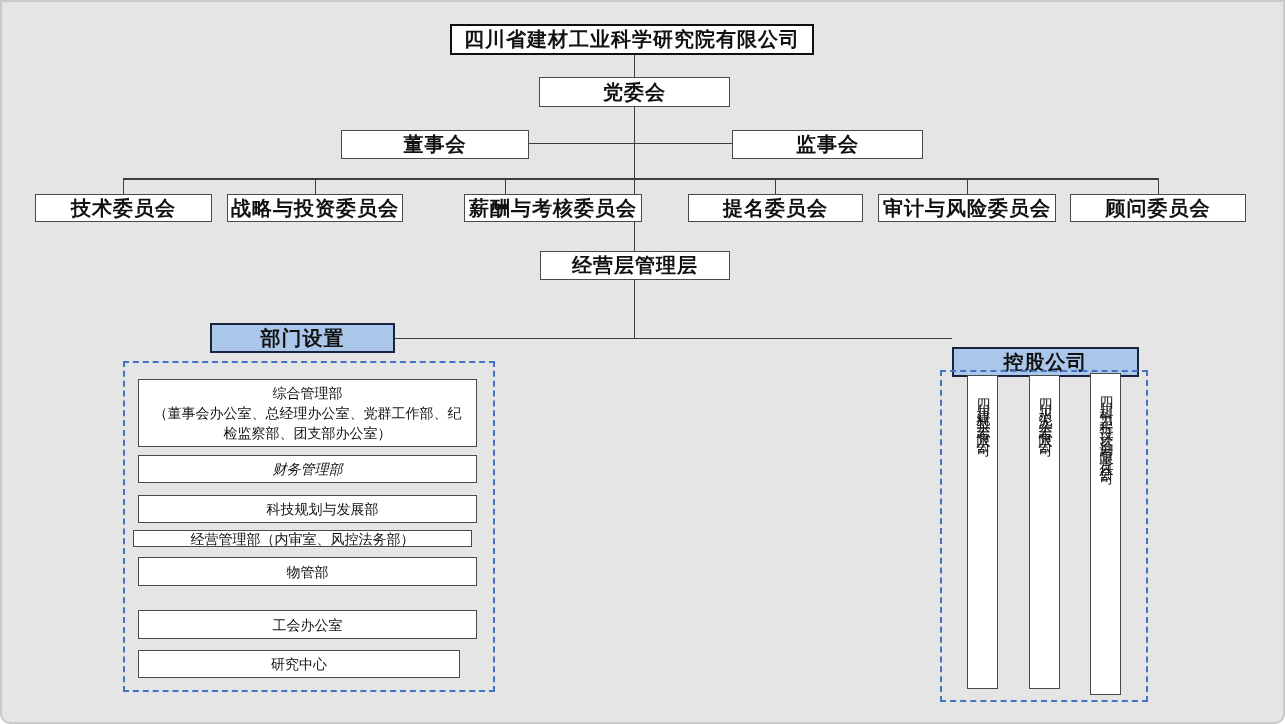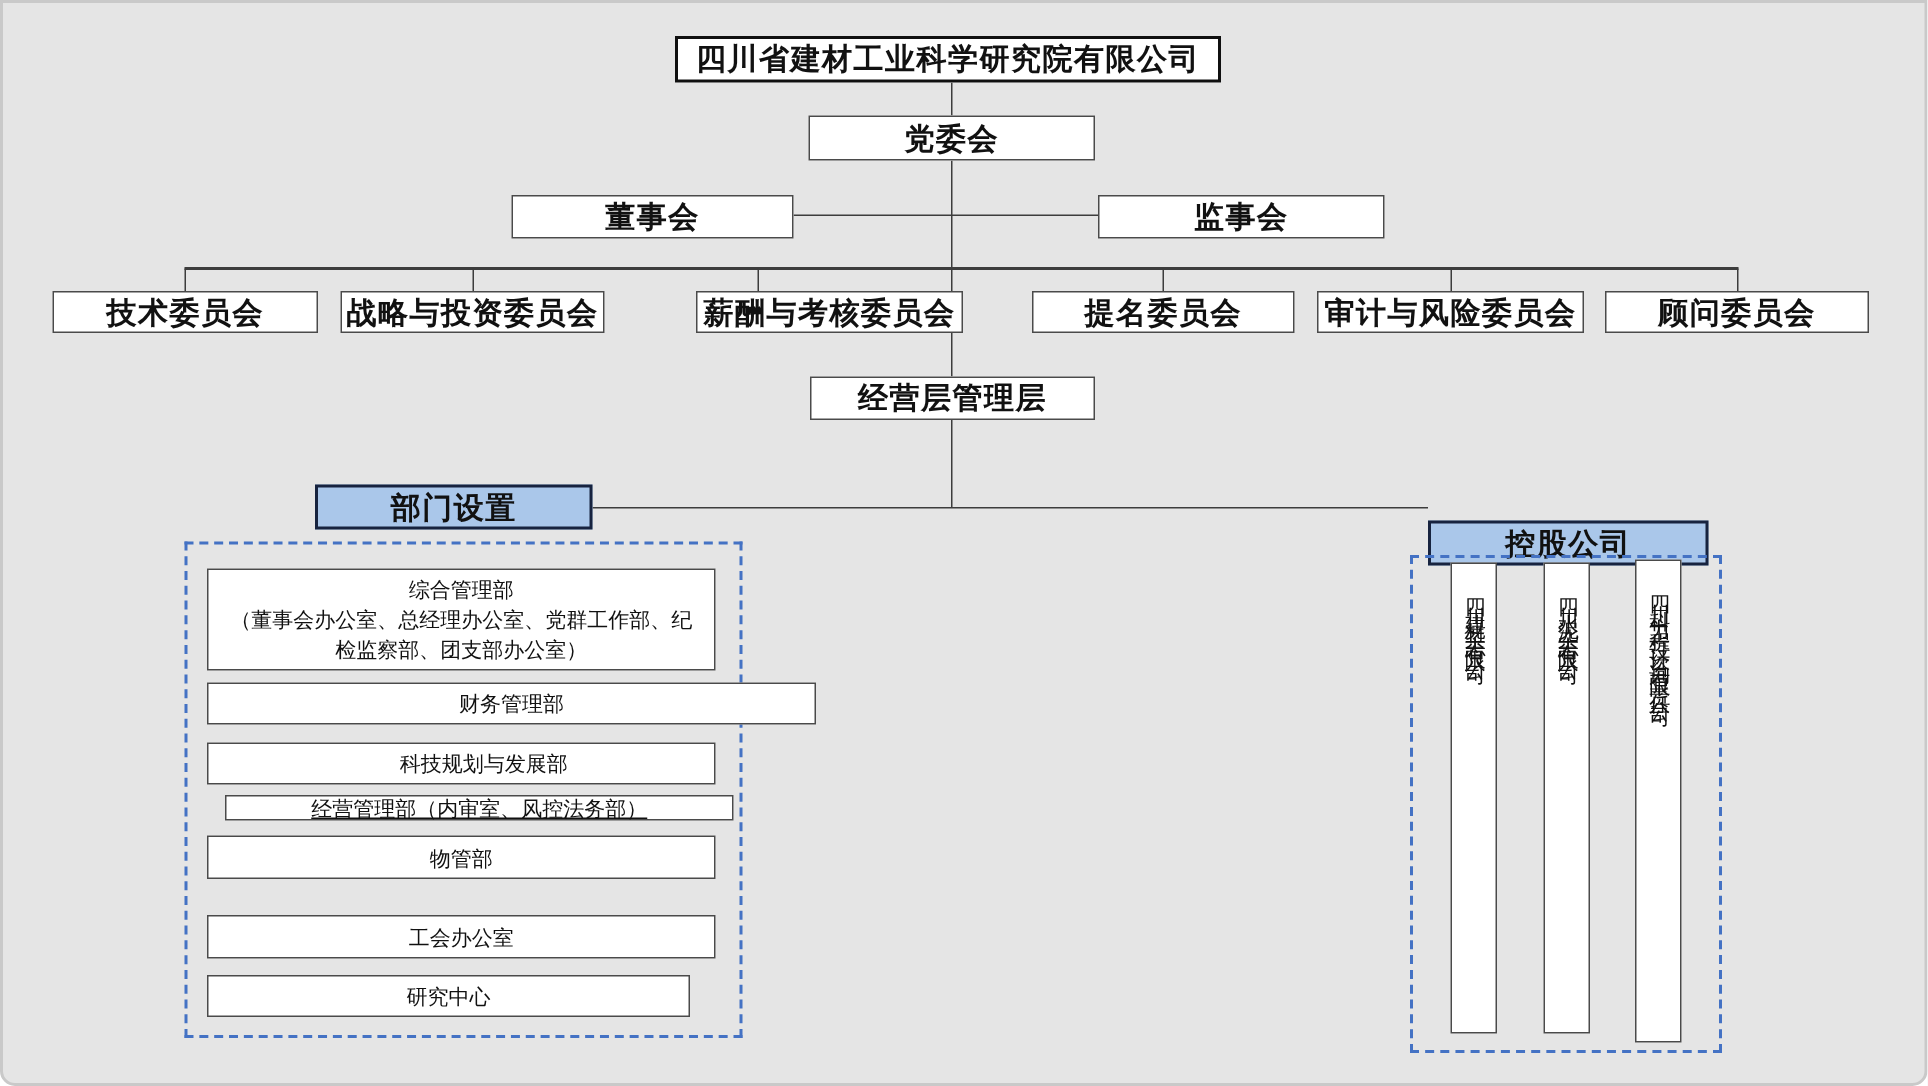--- a/index.html
+++ b/index.html
@@ -108,27 +108,27 @@
     <div class="box blue-box" style="left:950px; top:321px; width:187px; height:30px;margin-top:24px;">
       <span>控股公司</span>
     </div>
 
     <div class="dashed" style="left:121px; top:359px; width:372px; height:331px;"></div>
 
     <div class="dept" style="left:136px; top:377px; width:339px; height:68px;">
       <span>综合管理部</span>
       <span>（董事会办公室、总经理办公室、党群工作部、纪检监察部、团支部办公室）</span>
     </div>
-    <div class="dept" style="left:136px; top:453px; width:406px; height:28px;">
+    <div class="dept" style="left:136px; top:453px; width:339px; height:28px;font-style:italic;">
       <span>财务管理部</span>
     </div>
     <div class="dept" style="left:136px; top:493px; width:339px; height:28px;padding-left:40px;">
       <span>科技规划与发展部</span>
     </div>
-    <div class="dept" style="left:148px; top:528px; width:339px; height:17px;text-decoration:underline;">
+    <div class="dept" style="left:131px; top:528px; width:339px; height:17px;">
       <span>经营管理部（内审室、风控法务部）</span>
     </div>
     <div class="dept" style="left:136px; top:555px; width:339px; height:29px;">
       <span>物管部</span>
     </div>
     <div class="dept" style="left:136px; top:608px; width:339px; height:29px;">
       <span>工会办公室</span>
     </div>
     <div class="dept" style="left:136px; top:648px; width:322px; height:28px;">
       <span>研究中心</span>

